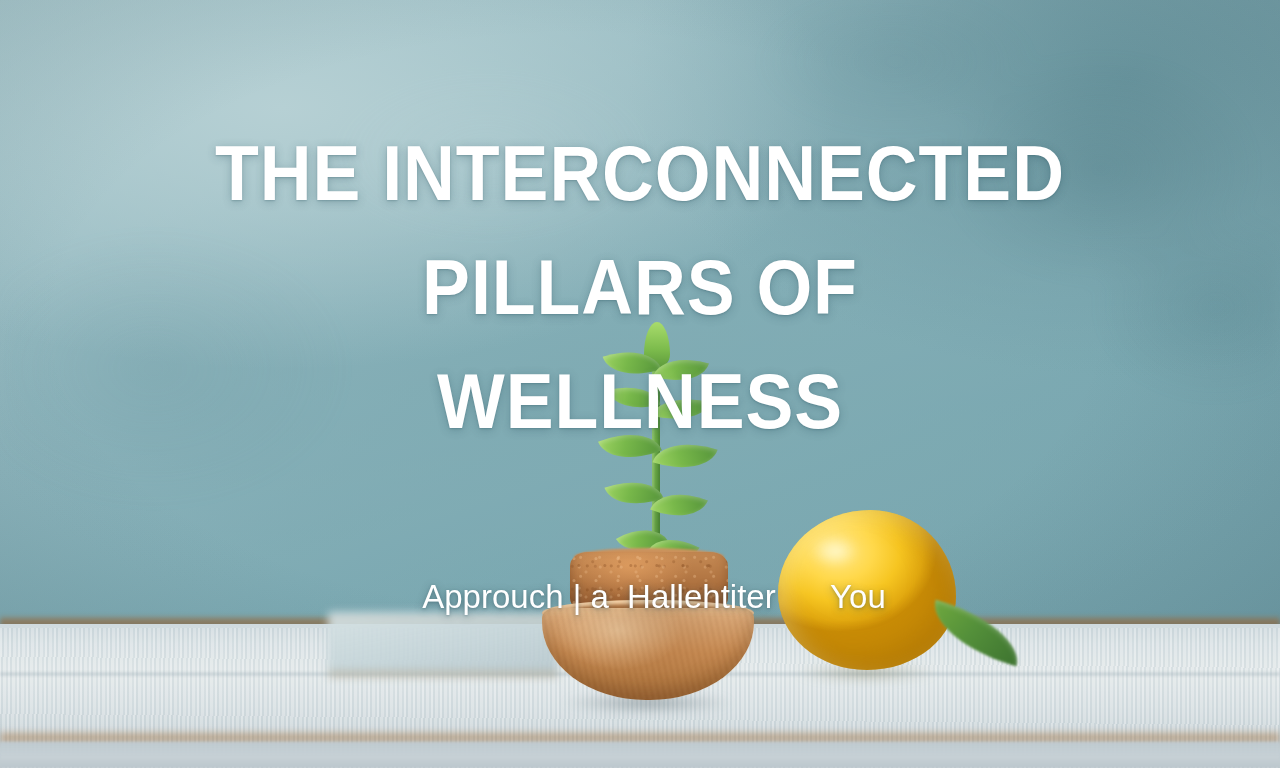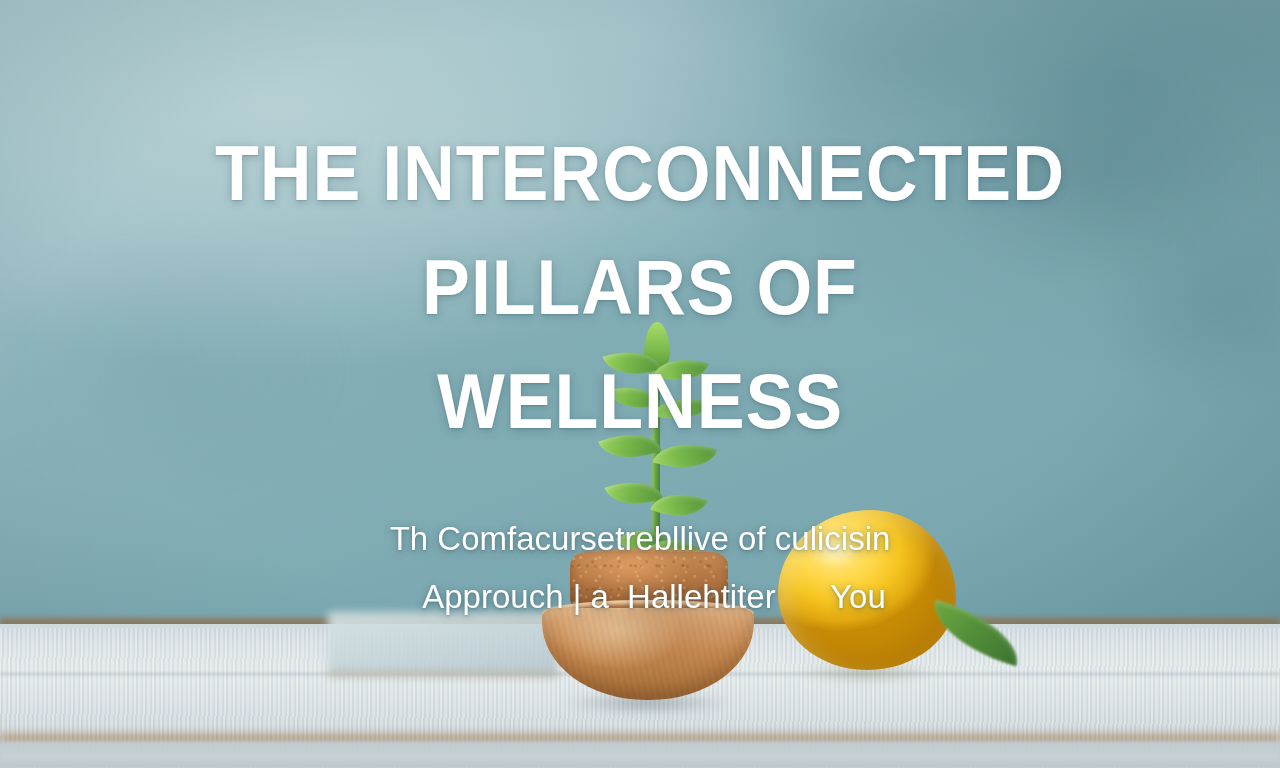--- a/index.html
+++ b/index.html
@@ -290,16 +290,15 @@
   <div class="bowl">
     <div class="bowl-grain"></div>
   </div>
 
   <div class="title title-l1">THE INTERCONNECTED</div>
   <div class="title title-l2">PILLARS OF</div>
   <div class="title title-l3">
     <span class="tl3-inner">WELLNESS</span>
   </div>
 
-  <div class="subtitle sub-l1">Th Comfacursetrebllive of culicisin</div>
   <div class="subtitle sub-l2">Approuch | a  Hallehtiter      You</div>
 
 </div>
 
 </body></html>

